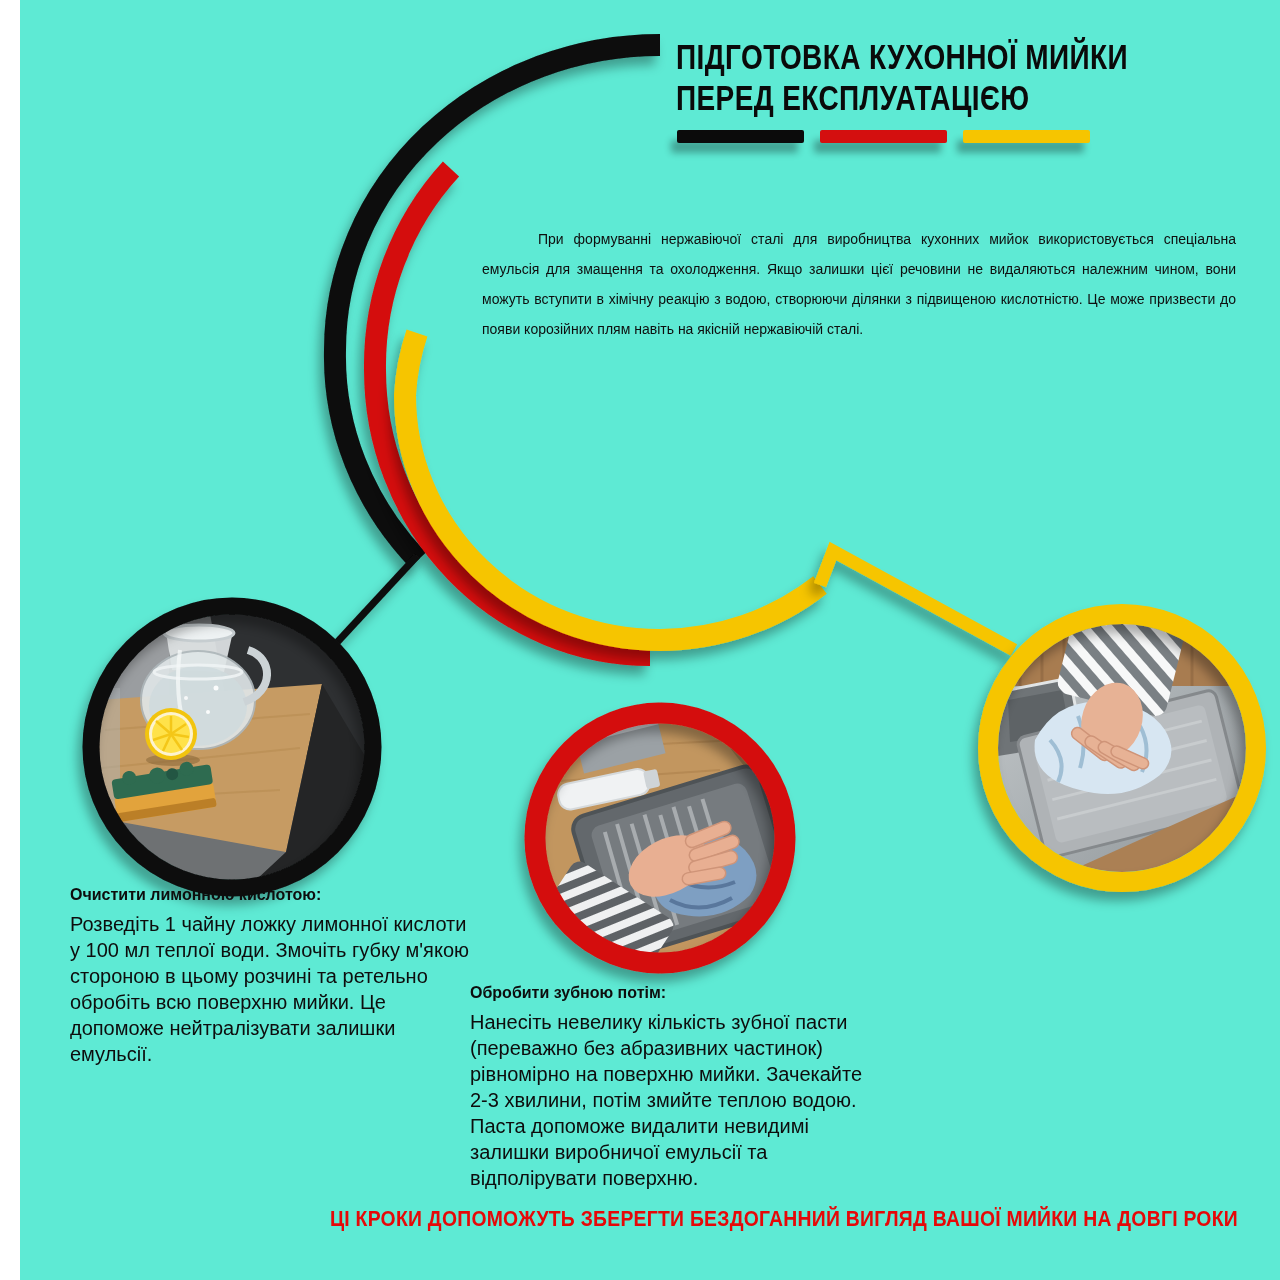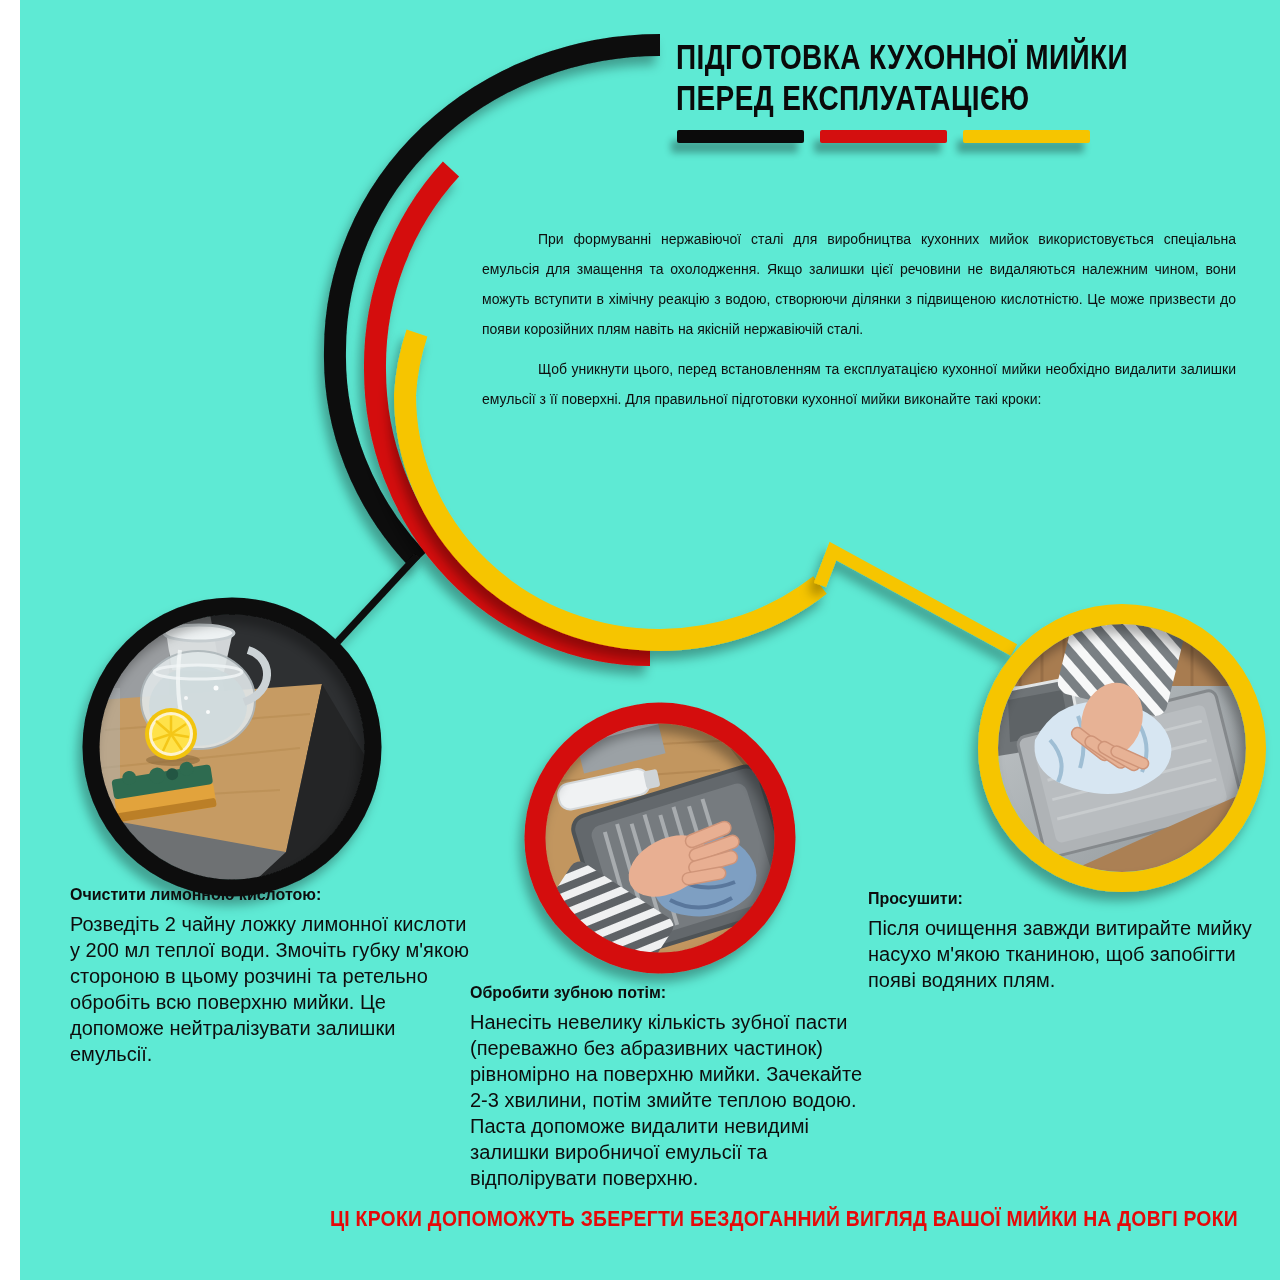--- a/index.html
+++ b/index.html
@@ -248,35 +248,30 @@
   </div>
 
   <div class="flag-bars">
     <span class="bar bar-black"></span>
     <span class="bar bar-red"></span>
     <span class="bar bar-yellow"></span>
   </div>
 
   <div class="intro">
     <p>При формуванні нержавіючої сталі для виробництва кухонних мийок використовується спеціальна емульсія для змащення та охолодження. Якщо залишки цієї речовини не видаляються належним чином, вони можуть вступити в хімічну реакцію з водою, створюючи ділянки з підвищеною кислотністю.  Це може призвести до появи корозійних плям навіть на якісній нержавіючій сталі.</p>
-    <p>Щоб уникнути цього, перед встановленням та експлуатацією кухонної мийки необхідно видалити залишки емульсії з її поверхні. Для правильної підготовки кухонної мийки виконайте такі кроки:</p>
   </div>
 
   <div class="step step1">
     <div class="step-title">Очистити лимонною кислотою:</div>
-    <div class="step-body">Розведіть 2 чайну ложку лимонної кислоти у 200 мл теплої води. Змочіть губку м'якою стороною в цьому розчині та ретельно обробіть всю поверхню мийки. Це допоможе нейтралізувати залишки емульсії.</div>
+    <div class="step-body">Розведіть 1 чайну ложку лимонної кислоти у 100 мл теплої води. Змочіть губку м'якою стороною в цьому розчині та ретельно обробіть всю поверхню мийки. Це допоможе нейтралізувати залишки емульсії.</div>
   </div>
 
   <div class="step step2">
     <div class="step-title">Обробити зубною потім:</div>
     <div class="step-body">Нанесіть невелику кількість зубної пасти (переважно без абразивних частинок) рівномірно на поверхню мийки. Зачекайте 2-3 хвилини, потім змийте теплою водою. Паста допоможе видалити невидимі залишки виробничої емульсії та відполірувати поверхню.</div>
   </div>
 
-  <div class="step step3">
-    <div class="step-title">Просушити:</div>
-    <div class="step-body">Після очищення завжди витирайте мийку насухо м'якою тканиною, щоб запобігти появі водяних плям.</div>
-  </div>
 
   <div class="footer">
     <span class="inner">ЦІ КРОКИ ДОПОМОЖУТЬ ЗБЕРЕГТИ БЕЗДОГАННИЙ ВИГЛЯД ВАШОЇ МИЙКИ НА ДОВГІ РОКИ</span>
   </div>
 
 </div>
 
 </body></html>

